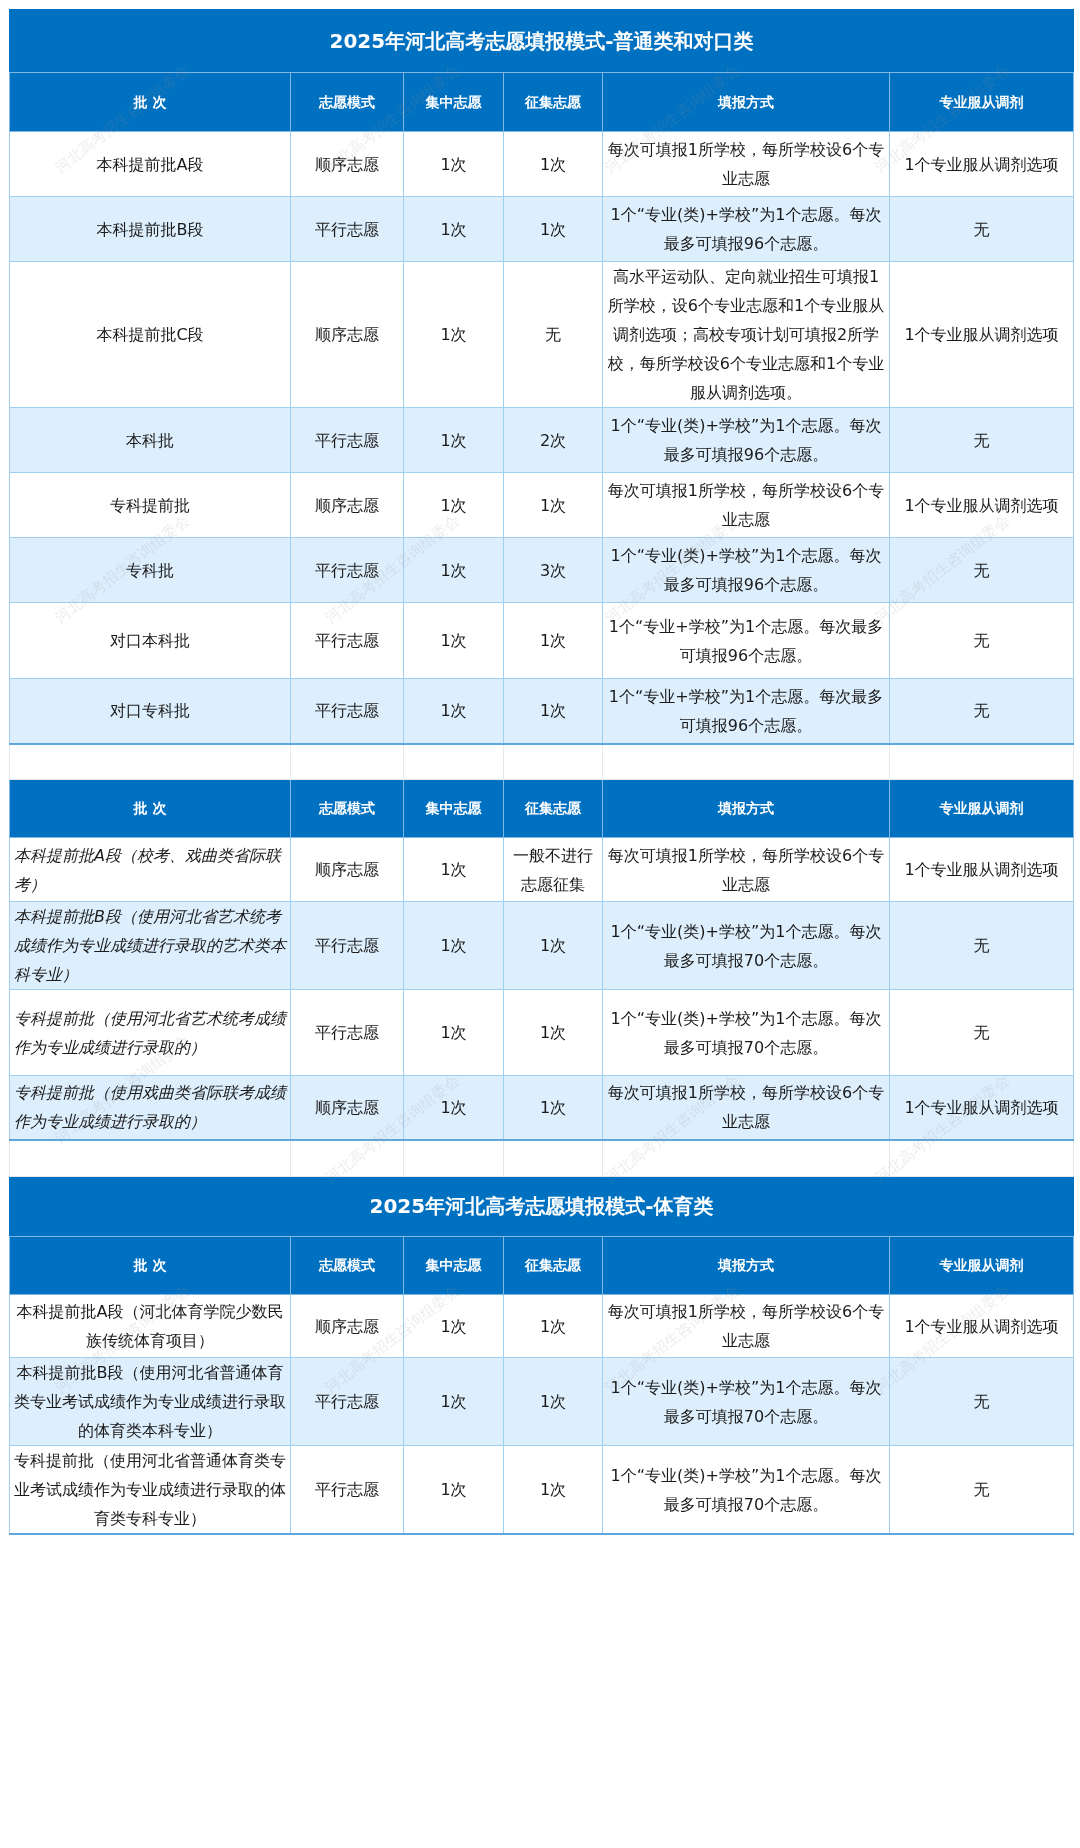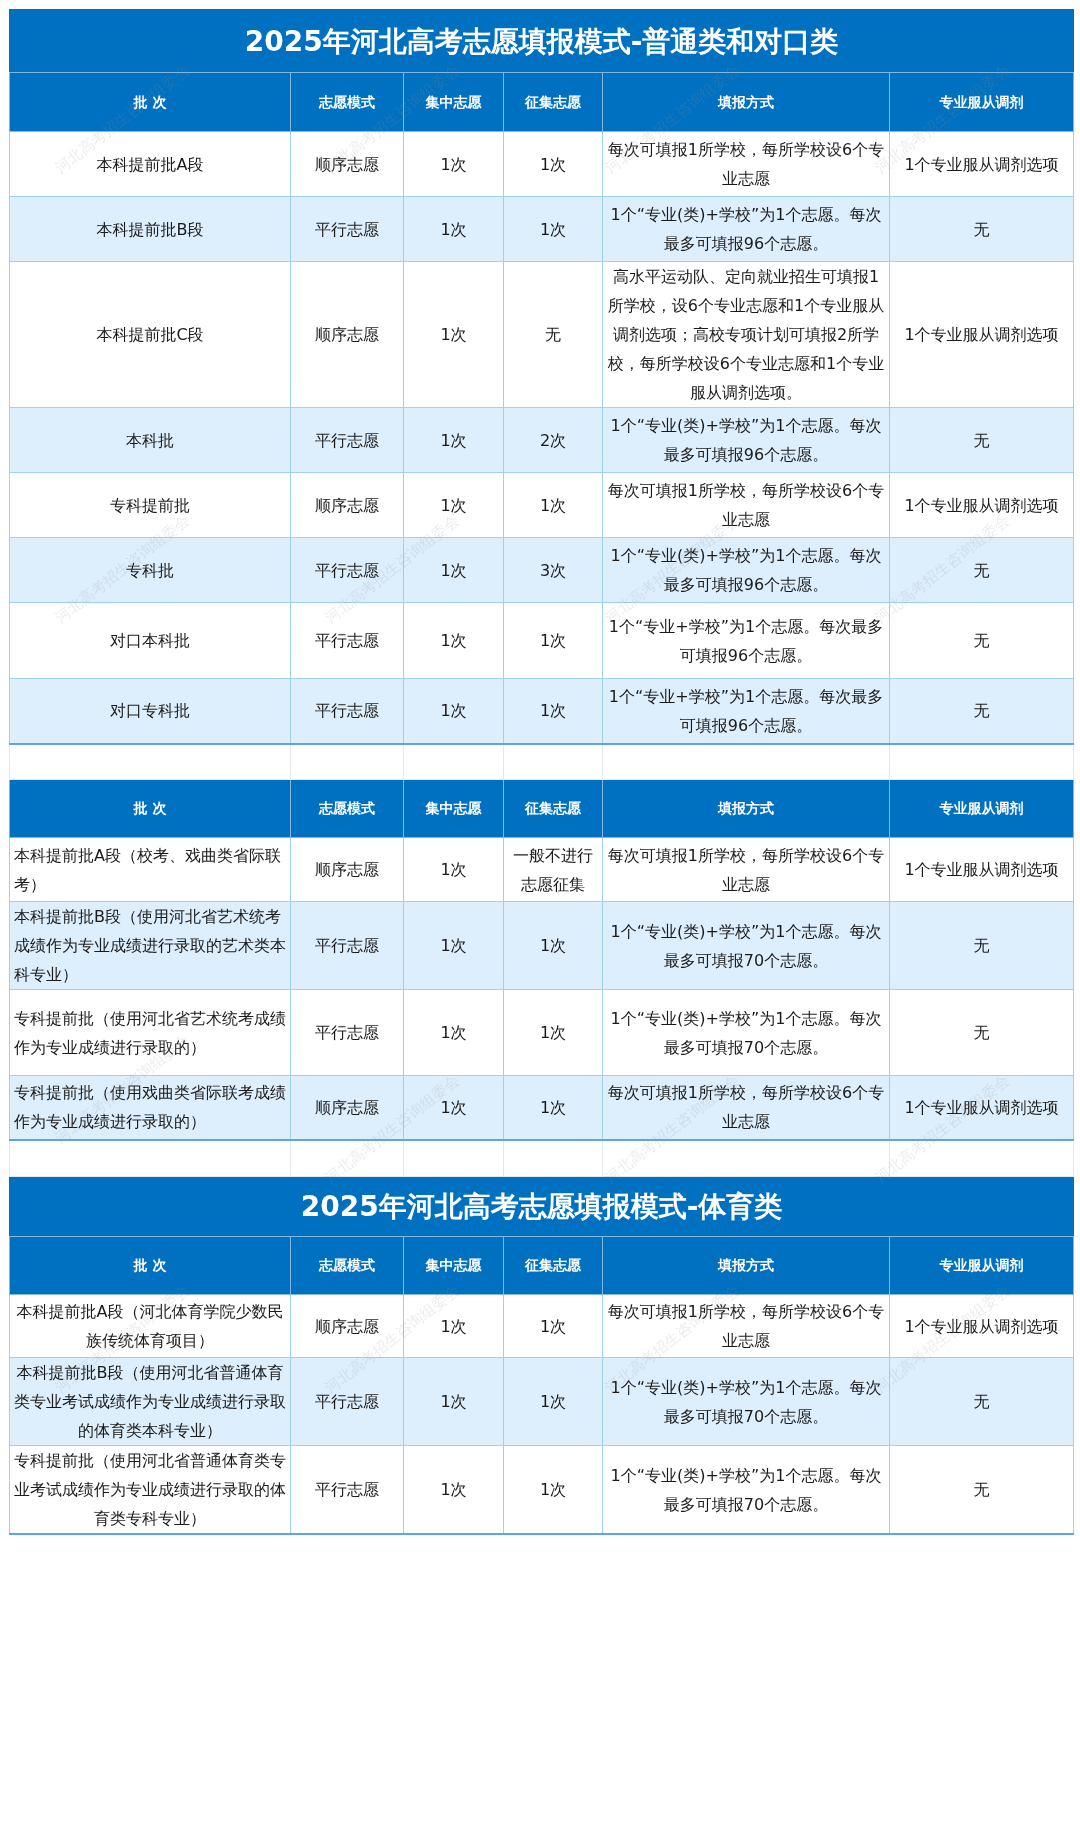--- a/index.html
+++ b/index.html
@@ -4,29 +4,29 @@
 <style>
   html, body { margin: 0; padding: 0; background: #ffffff; }
   body { width: 1080px; height: 1848px; position: relative; overflow: hidden;
          font-family: "DejaVu Sans", "Liberation Sans", sans-serif; color: #1a1a1a; }
   .wrap { position: absolute; left: 9px; top: 9px; width: 1064px; }
   table { border-collapse: collapse; width: 1064px; table-layout: fixed; }
   col.c1 { width: 281px; } col.c2 { width: 113px; } col.c3 { width: 100px; }
   col.c4 { width: 99px; } col.c5 { width: 287px; } col.c6 { width: 184px; }
   td, th { border: 1px solid #9fd0f2; text-align: center; vertical-align: middle;
            font-size: 16px; line-height: 29px; padding: 0 4px; }
-  .title td { background: #0070c0; color: #ffffff; font-weight: bold; font-size: 28px;
+  .title td { background: #0070c0; color: #ffffff; font-weight: bold; font-size: 20px;
               border: 1px solid #0070c0; border-bottom: 1px solid #7fb8e4; }
   .head th { background: #0070c0; color: #ffffff; font-weight: bold; font-size: 14px;
              border: 1px solid #7fb8e4; }
   tr.odd td { background: #ffffff; }
   tr.even td { background: #ddeefd; }
   td.method { text-align: center; padding: 0 4px; }
   td.method.center { text-align: center; margin-left: 48px; }
-  td.batch-left { text-align: left; }
+  td.batch-left { text-align: left; font-style: italic; }
   tr.gap td { background: #ffffff; border-color: #e3e9ef; }
   .last td { border-bottom: 2px solid #5ea6dc; }
   .watermark { position: absolute; color: rgba(150,150,150,0.18); font-size: 15px;
                transform: rotate(-38deg); white-space: nowrap; pointer-events: none; }
 </style>
 </head>
 <body>
 
 <div class="wrap">
 <table>

